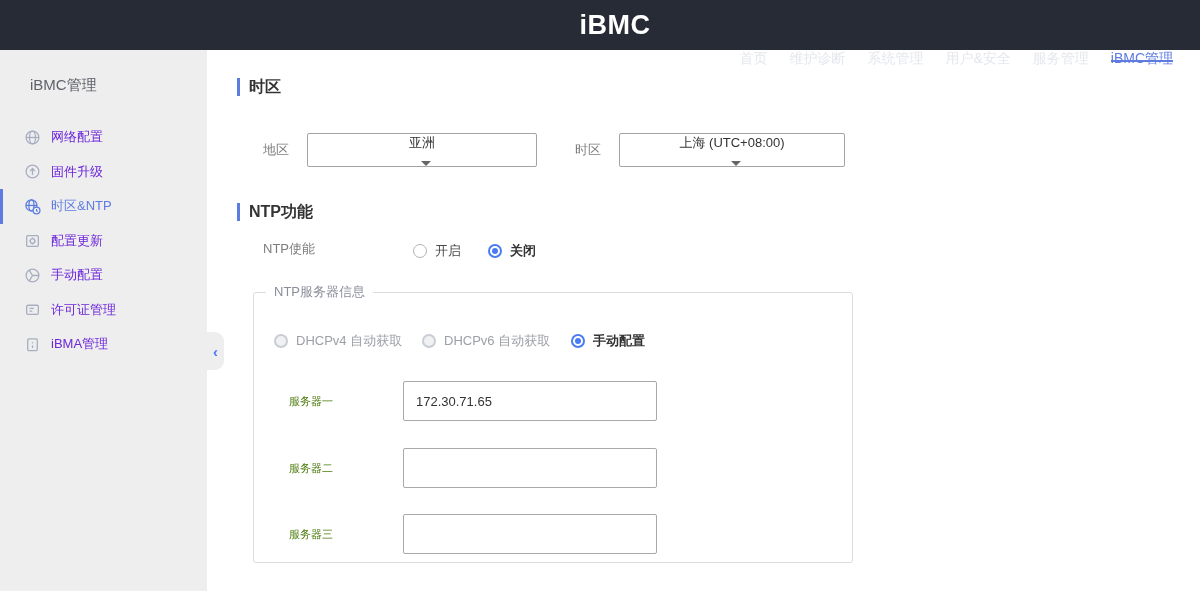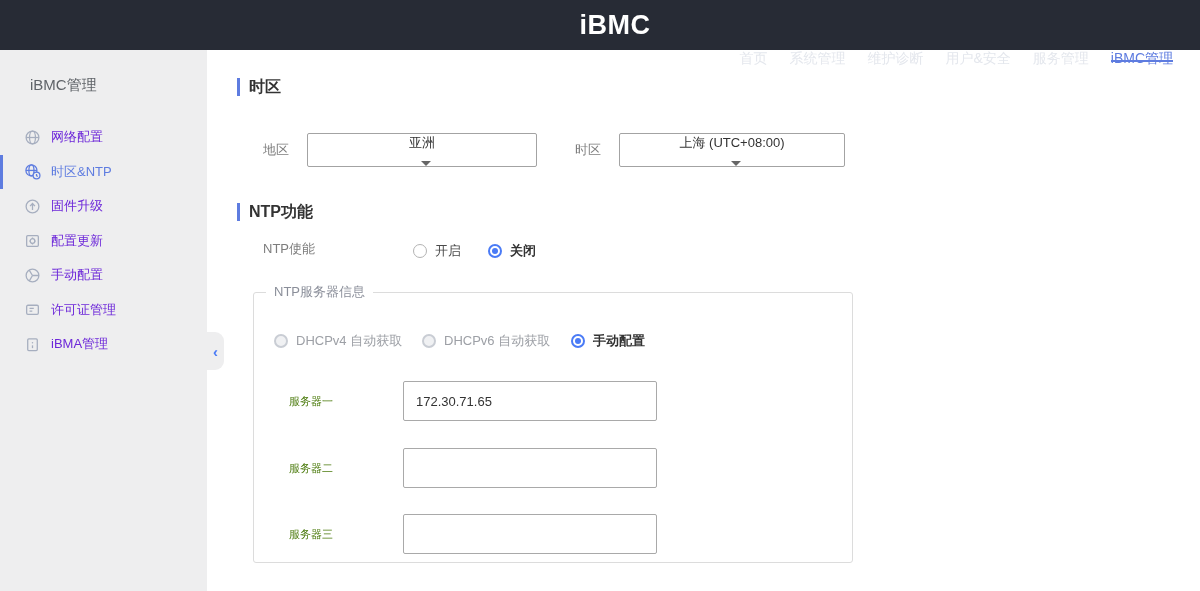--- a/index.html
+++ b/index.html
@@ -54,58 +54,58 @@
 </style>
 </head>
 <body>
 
 <div class="page">
 
   <div class="header">
     <div class="logo">iBMC</div>
     <div class="nav">
       <div class="nav-item">首页</div>
+      <div class="nav-item">维护诊断</div>
       <div class="nav-item">系统管理</div>
-      <div class="nav-item">维护诊断</div>
       <div class="nav-item">用户&amp;安全</div>
       <div class="nav-item">服务管理</div>
       <div class="nav-item active">iBMC管理</div>
     </div>
   </div>
 
   <div class="sidebar">
     <div class="sidebar-title">iBMC管理</div>
     <div class="menu">
       <div class="menu-item">
         <svg class="mi-icon" viewBox="0 0 16 16" fill="none" stroke="#a6aebf" stroke-width="1.2">
           <circle cx="8" cy="8" r="6"></circle>
             <path d="M2 8h12"></path>
             <ellipse cx="8" cy="8" rx="2.8" ry="6"></ellipse>
         </svg>
         <span>网络配置</span>
+      </div>
+      <div class="menu-item">
+        <svg class="mi-icon" viewBox="0 0 16 16" fill="none" stroke="#a6aebf" stroke-width="1.2">
+          <circle cx="8" cy="8" r="6"></circle>
+            <path d="M8 11.2V5.6M5.7 7.7 8 5.2l2.3 2.5"></path>
+        </svg>
+        <span>固件升级</span>
       </div>
       <div class="menu-item active">
         <svg class="mi-icon" viewBox="0 0 16 16" fill="none" stroke="#5e7ce0" stroke-width="1.2">
           <circle cx="7" cy="7" r="5.2"></circle>
             <path d="M1.8 7h10.4"></path>
             <ellipse cx="7" cy="7" rx="2.4" ry="5.2"></ellipse>
           <circle cx="11.8" cy="11.8" r="3.2" fill="#eeeeef"></circle>
             <path d="M11.8 10.4v1.6l1.1.8"></path>
         </svg>
         <span>时区&amp;NTP</span>
       </div>
       <div class="menu-item">
         <svg class="mi-icon" viewBox="0 0 16 16" fill="none" stroke="#a6aebf" stroke-width="1.2">
-          <circle cx="8" cy="8" r="6"></circle>
-            <path d="M8 11.2V5.6M5.7 7.7 8 5.2l2.3 2.5"></path>
-        </svg>
-        <span>固件升级</span>
-      </div>
-      <div class="menu-item">
-        <svg class="mi-icon" viewBox="0 0 16 16" fill="none" stroke="#a6aebf" stroke-width="1.2">
           <rect x="2.5" y="3.5" width="11" height="10" rx="1"></rect>
             <circle cx="8" cy="8.5" r="2.2"></circle>
             <path d="M8 5.2v1.1M8 10.6v1.1M5.2 8.5h1.1M9.7 8.5h1.1"></path>
         </svg>
         <span>配置更新</span>
       </div>
       <div class="menu-item">
         <svg class="mi-icon" viewBox="0 0 16 16" fill="none" stroke="#a6aebf" stroke-width="1.2">
           <circle cx="8" cy="8" r="6"></circle>
             <path d="M8 8 5 3.2M8 8h6M8 8l-3 5"></path>

